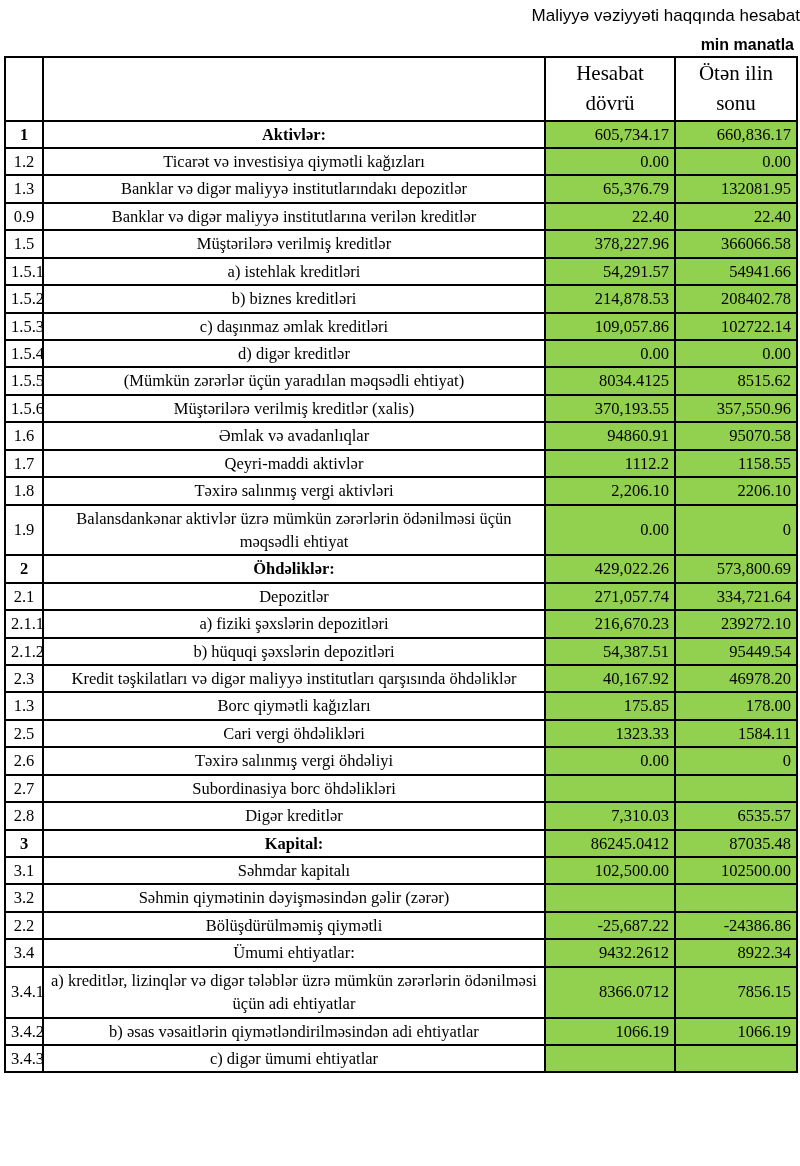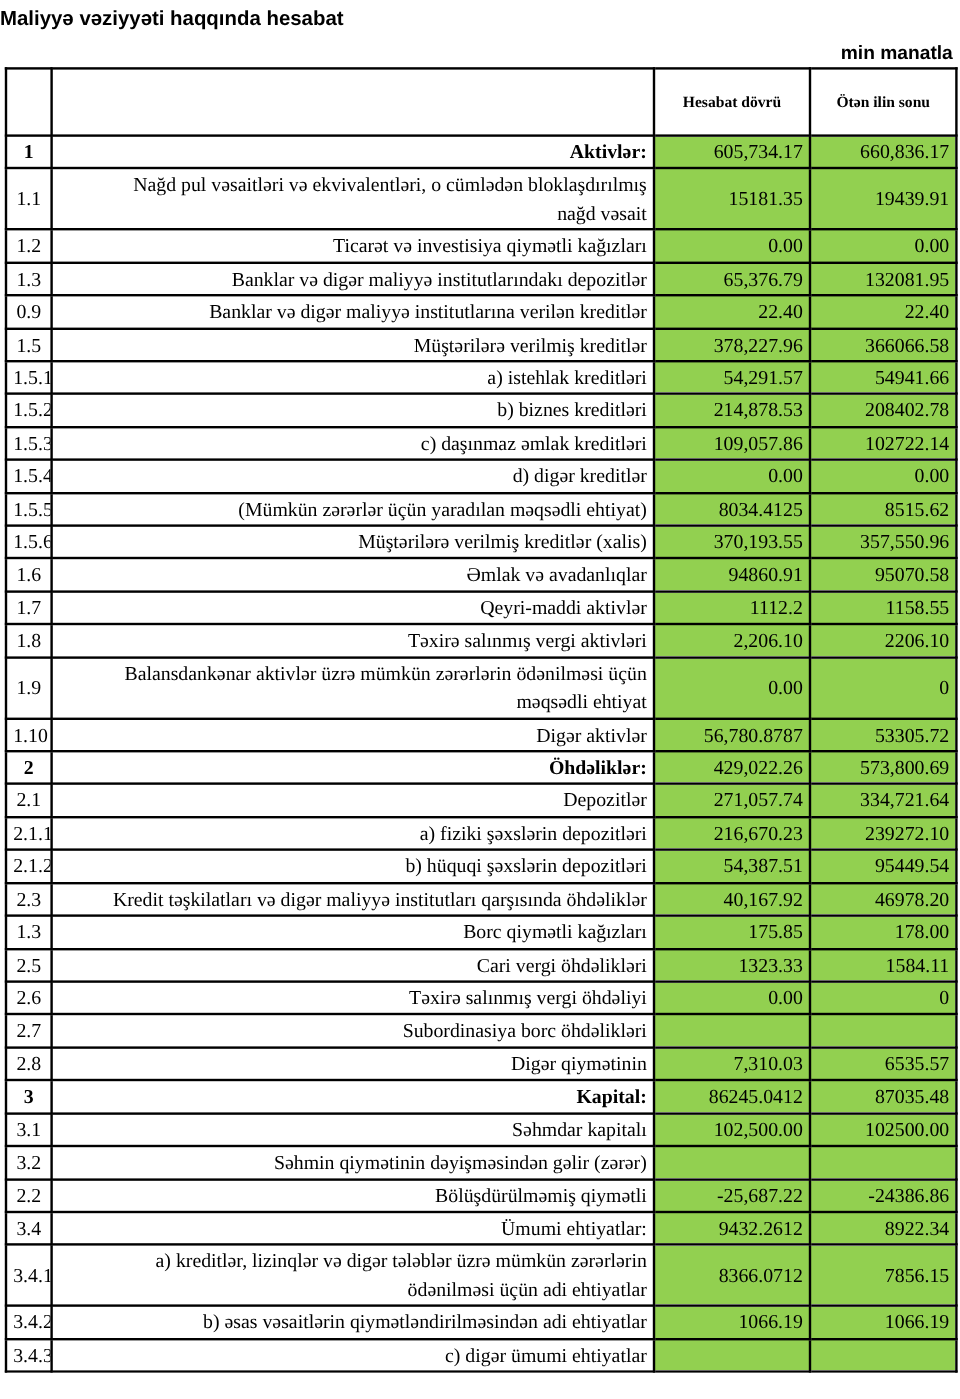--- a/index.html
+++ b/index.html
@@ -1,20 +1,20 @@
 <!DOCTYPE html>
 <html style="--val-bg: #92D050;"><head>
 <meta charset="utf-8">
 <style>
   html,body{margin:0;padding:0;background:#fff;color:#000;}
   body{width:800px;font-family:"Liberation Serif",serif;}
   .page{width:800px;}
   .title{
     font-family:"Liberation Sans",sans-serif;
-    font-weight:bold;font-size:17px;text-align:left;
+    font-weight:normal;font-size:17px;text-align:right;
     margin:6px 0 0 0;
   }
   .unit{
     font-family:Liberation Sans, sans-serif;
     font-weight:bold;font-size:16px;text-align:right;
     margin:10px 6px 2px 0;
   }
   table{
     border-collapse:collapse;table-layout:fixed;
     width:792px;margin:0 4px;
@@ -23,25 +23,25 @@
     border:2px solid #000;
     font-size:16.5px;line-height:1.42;
     padding:1px 5px;vertical-align:middle;
     overflow:hidden;
   }
   col.c-num{width:38px;}
   col.c-label{width:502px;}
   col.c-v1{width:130px;}
   col.c-v2{width:122px;}
   tr.header th{
-    background:#fff;font-weight:bold;text-align:center;
-    height:52px;font-size:13px;
+    background:#fff;font-weight:normal;text-align:center;
+    height:52px;font-size:21px;
   }
   td.num{text-align:center;}
-  td.label{text-align:right;padding-left:32px;}
+  td.label{text-align:center;}
   td.val{
     text-align:right;
     background:var(--val-bg,#92D050);
   }
   tr.section td.num, tr.section td.label{font-weight:bold;}
 </style>
 </head>
 <body>
 
 <div class="page">
@@ -64,26 +64,20 @@
       </tr>
     </thead>
     <tbody>
         <tr class="section">
           <td class="num">1</td>
           <td class="label">Aktivlər:</td>
           <td class="val">605,734.17</td>
           <td class="val">660,836.17</td>
         </tr>
         <tr>
-          <td class="num">1.1</td>
-          <td class="label">Nağd pul vəsaitləri və  ekvivalentləri, o cümlədən bloklaşdırılmış nağd vəsait</td>
-          <td class="val">15181.35</td>
-          <td class="val">19439.91</td>
-        </tr>
-        <tr>
           <td class="num">1.2</td>
           <td class="label">Ticarət və investisiya qiymətli kağızları</td>
           <td class="val">0.00</td>
           <td class="val">0.00</td>
         </tr>
         <tr>
           <td class="num">1.3</td>
           <td class="label">Banklar və digər maliyyə institutlarındakı depozitlər</td>
           <td class="val">65,376.79</td>
           <td class="val">132081.95</td>
@@ -152,26 +146,20 @@
           <td class="num">1.8</td>
           <td class="label">Təxirə salınmış vergi aktivləri</td>
           <td class="val">2,206.10</td>
           <td class="val">2206.10</td>
         </tr>
         <tr>
           <td class="num">1.9</td>
           <td class="label">Balansdankənar aktivlər üzrə mümkün zərərlərin ödənilməsi üçün məqsədli ehtiyat</td>
           <td class="val">0.00</td>
           <td class="val">0</td>
-        </tr>
-        <tr>
-          <td class="num">1.10</td>
-          <td class="label">Digər aktivlər</td>
-          <td class="val">56,780.8787</td>
-          <td class="val">53305.72</td>
         </tr>
         <tr class="section">
           <td class="num">2</td>
           <td class="label">Öhdəliklər:</td>
           <td class="val">429,022.26</td>
           <td class="val">573,800.69</td>
         </tr>
         <tr>
           <td class="num">2.1</td>
           <td class="label">Depozitlər</td>
@@ -215,21 +203,21 @@
           <td class="val">0</td>
         </tr>
         <tr>
           <td class="num">2.7</td>
           <td class="label">Subordinasiya borc öhdəlikləri</td>
           <td class="val"></td>
           <td class="val"></td>
         </tr>
         <tr>
           <td class="num">2.8</td>
-          <td class="label">Digər qiymətinin</td>
+          <td class="label">Digər kreditlər</td>
           <td class="val">7,310.03</td>
           <td class="val">6535.57</td>
         </tr>
         <tr class="section">
           <td class="num">3</td>
           <td class="label">Kapital:</td>
           <td class="val">86245.0412</td>
           <td class="val">87035.48</td>
         </tr>
         <tr>

